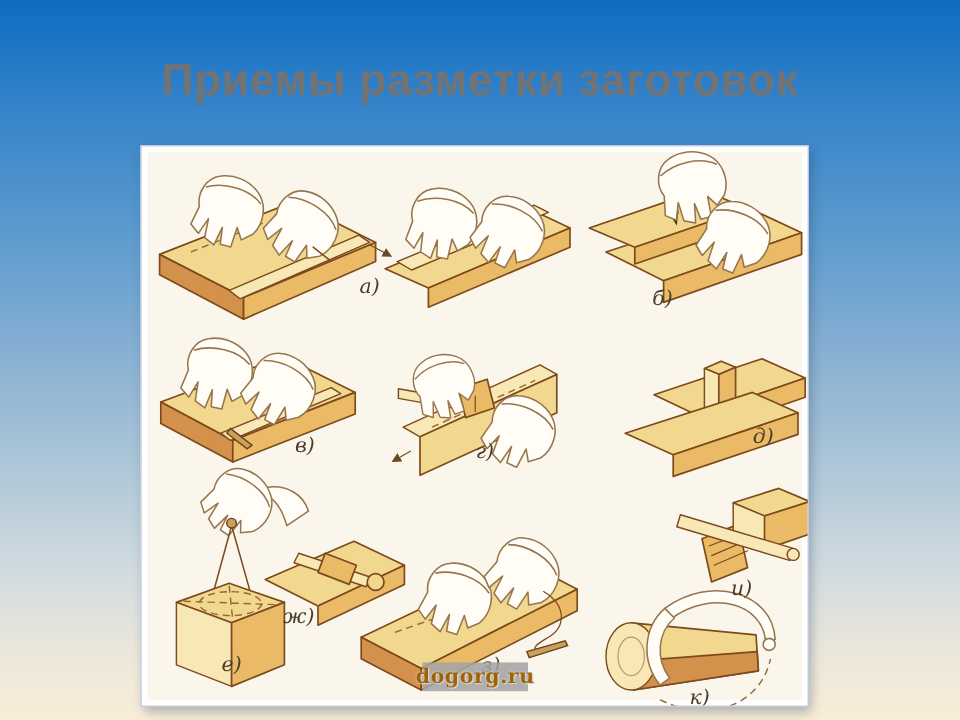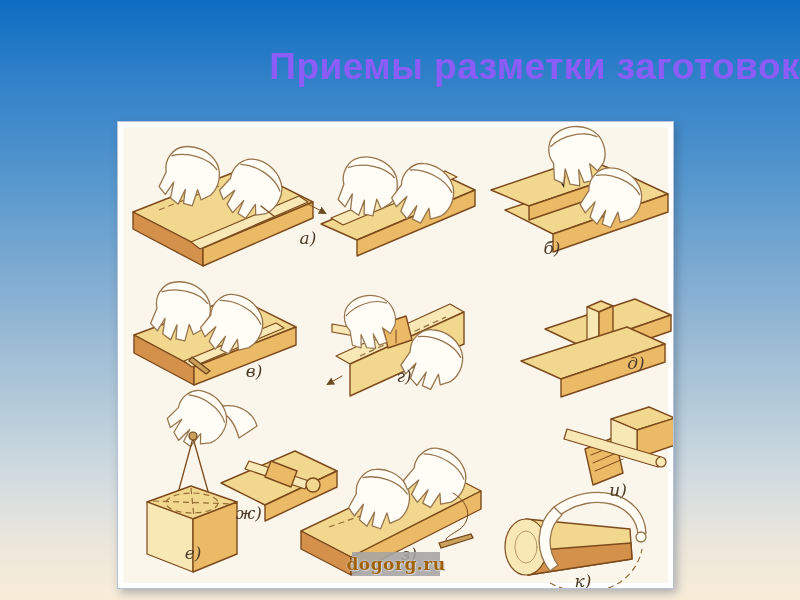--- a/index.html
+++ b/index.html
@@ -5,23 +5,23 @@
   html,body{margin:0;padding:0;}
   body{
     width:800px;height:600px;overflow:hidden;position:relative;
     font-family:"Liberation Sans",sans-serif;
     background:linear-gradient(to bottom,
       #0d6dc2 0%, #2e7fc8 12%, #5b9ace 32%, #8fb4d3 52%,
       #b5cbd9 68%, #d3dce0 80%, #ece7db 91%, #f9edd8 100%);
   }
   .title{
     position:absolute;top:46px;left:0;width:100%;
-    text-align:right;margin:0;
+    text-align:center;margin:0;
     font-size:37px;font-weight:600;letter-spacing:.5px;
-    color:#8b5cf6;
+    color:#737373;
   }
   .panel{
     position:absolute;left:117px;top:121px;width:557px;height:468px;
     background:#ffffff;border:1px solid #b6c2d8;box-sizing:border-box;
     box-shadow:3px 4px 9px rgba(40,60,90,.35);
   }
   .panel svg{position:absolute;left:0;top:0;}
   
   .wtop  {fill:#f2d78e;stroke:#7c4a1c;stroke-width:1.4;stroke-linejoin:round;}
   .wlite {fill:#f7e8b6;stroke:#7c4a1c;stroke-width:1.2;stroke-linejoin:round;}

